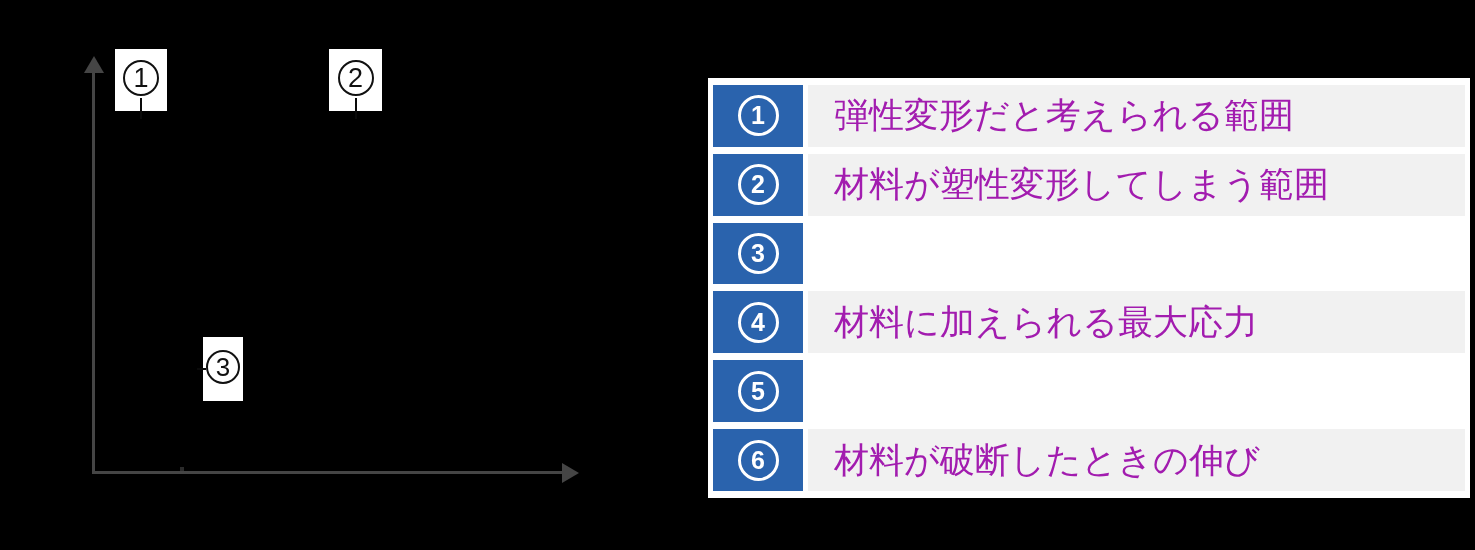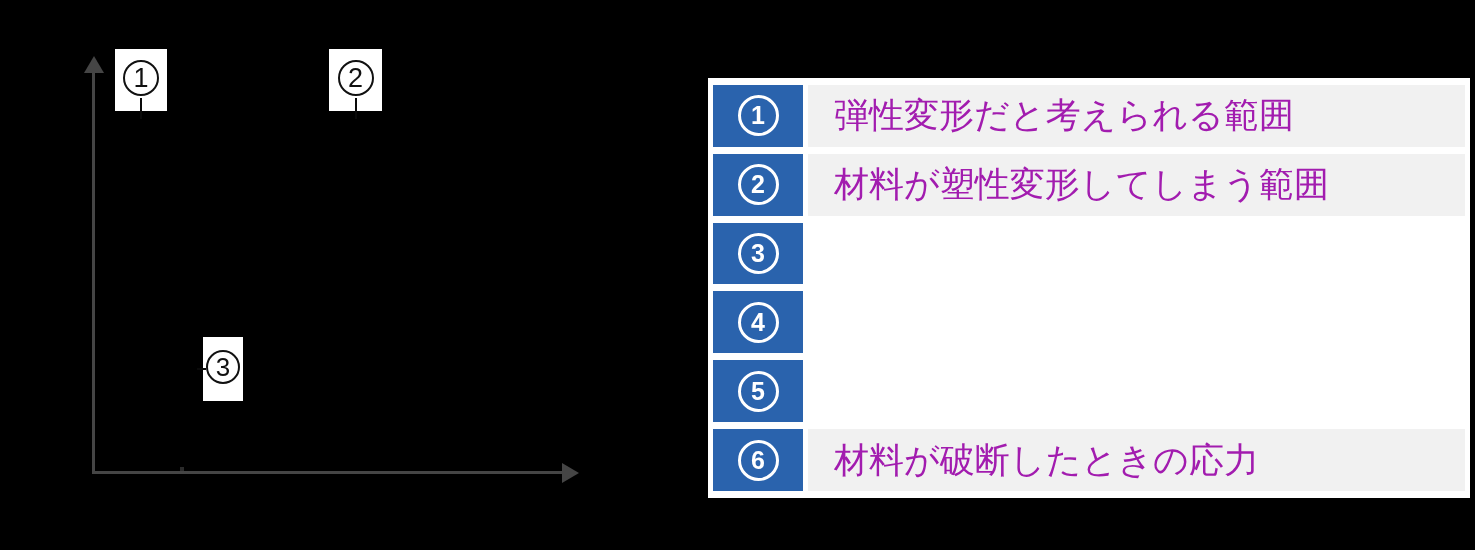--- a/index.html
+++ b/index.html
@@ -177,29 +177,30 @@
     <div class="legend-row">
       <div class="num-cell">
         <span class="circle-num light">3</span>
       </div>
     </div>
 
     <div class="legend-row">
       <div class="num-cell">
         <span class="circle-num light">4</span>
       </div>
+      <div class="text-cell">材料に加えられる最大応力</div>
     </div>
 
     <div class="legend-row">
       <div class="num-cell">
         <span class="circle-num light">5</span>
       </div>
     </div>
 
     <div class="legend-row">
       <div class="num-cell">
         <span class="circle-num light">6</span>
       </div>
-      <div class="text-cell">材料が破断したときの応力</div>
+      <div class="text-cell">材料が破断したときの伸び</div>
     </div>
 
   </div>
 </div>
 
 </body></html>

